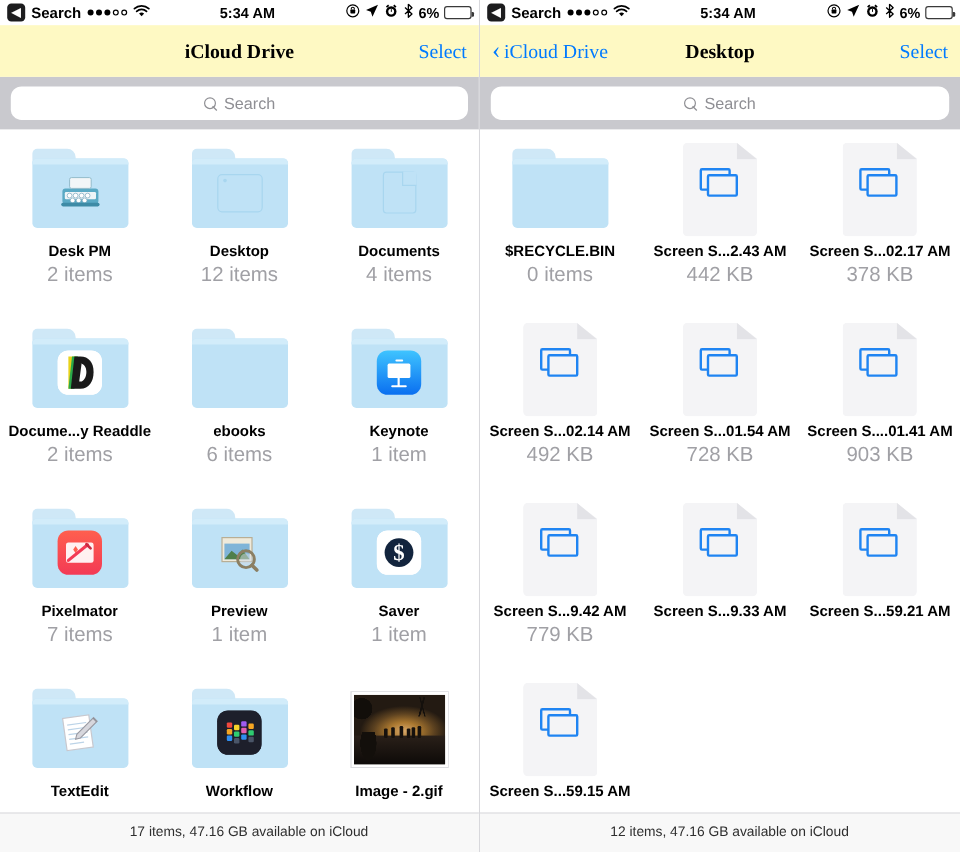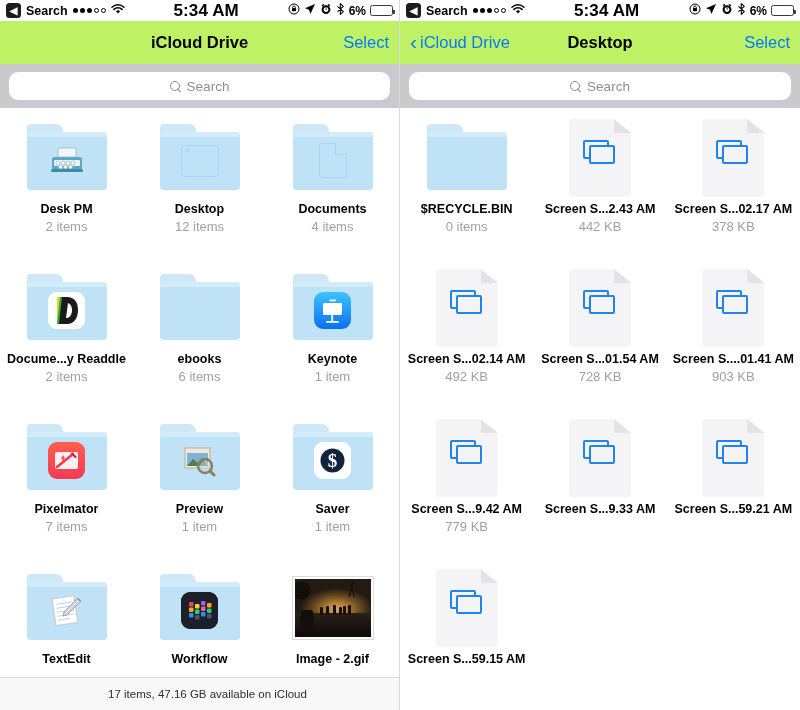--- a/index.html
+++ b/index.html
@@ -22,21 +22,21 @@
   .statusbar {
     height: 21px;
     display: flex; align-items: center;
     padding: 0 6px;
     font-size: 12.5px; font-weight: bold;
     color: #000;
     background: #ffffff;
     flex: 0 0 21px;
   }
   .sb-left { display: flex; align-items: center; gap: 5px; }
-  .sb-center { flex: 1; text-align: center; font-size: 17px; font-weight: bold; letter-spacing: .1px;}
+  .sb-center { flex: 1; text-align: center; font-size: 12px; font-weight: bold; letter-spacing: .1px;}
   .sb-right { display: flex; align-items: center; gap: 4px; }
   .backchip {
     display: inline-flex; align-items: center; justify-content: center;
     width: 15px; height: 15px; border-radius: 3.5px;
     background: #1c1c1e; color: #fff;
     font-size: 10px; line-height: 1;
   }
   .carrier { font-size: 12.5px; font-weight: bold; }
   .dots { display: flex; align-items: center; gap: 2px; }
   .dot { width: 5px; height: 5px; border-radius: 50%; background: #000; }
@@ -51,22 +51,23 @@
     content: ""; position: absolute; right: -3px; top: 3.5px;
     width: 2px; height: 4px; background: #3a3a3a; border-radius: 0 1px 1px 0;
   }
   .battery .fill { height: 100%; width: 26%; background: #f5c518; border-radius: 1px; }
 
   
   .navbar {
     height: 43px; flex: 0 0 43px;
     display: flex; align-items: center;
     padding: 0 10px;
-    background: #bef264;
+    background: #fef9c3;
     position: relative;
+    font-family: Liberation Serif, serif;
   }
   .nav-back {
     display: flex; align-items: center; gap: 3px;
     color: #007aff; font-size: 16.5px;
     z-index: 2;
   }
   .nav-back .chev {
     font-size: 21px; line-height: 1; font-weight: 500; margin-top: -2px;
   }
   .nav-title {
@@ -127,21 +128,21 @@
     position: relative;
   }
   .cell .name {
     margin-top: 8px;
     font-size: 12.5px; color: #000; font-weight: bold;
     max-width: 125px;
     white-space: nowrap; overflow: hidden;
   }
   .cell .sub {
     margin-top: 3px;
-    font-size: 13px; color: #a0a0a5;
+    font-size: 17px; color: #a0a0a5;
     text-align: center;
   }
 
   
   .folder { position: relative; width: 84px; height: 68px; }
   .folder .tab {
     position: absolute; left: 2px; top: 0;
     width: 36px; height: 12px;
     background: #cfe8f7; border-radius: 4px 7px 0 0;
   }
@@ -767,14 +768,15 @@
               <div class="corner"></div>
               <div class="glyph">
                 <div class="r1"></div>
                 <div class="r2"></div>
               </div>
             </div>
           </div>
           <div class="name">Screen S...59.15 AM</div>
         </div>
       </div>
+      <div class="bottombar">12 items, 47.16 GB available on iCloud</div>
     </div>
 </div>
 
 </body></html>

